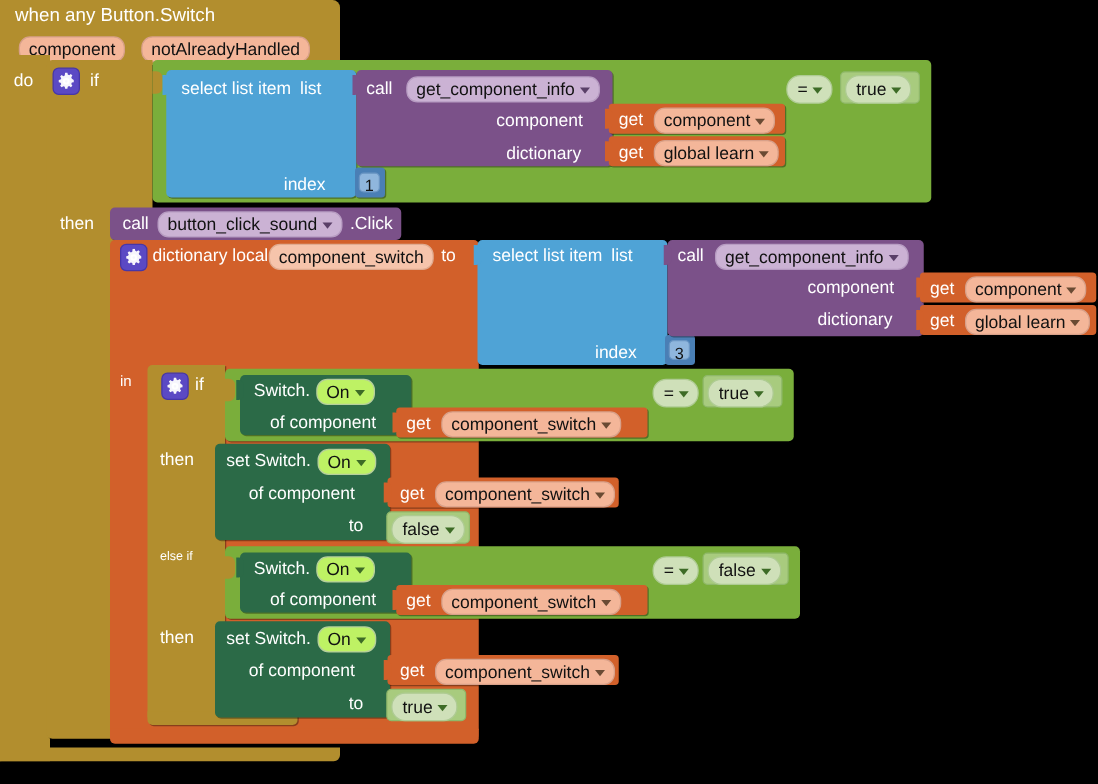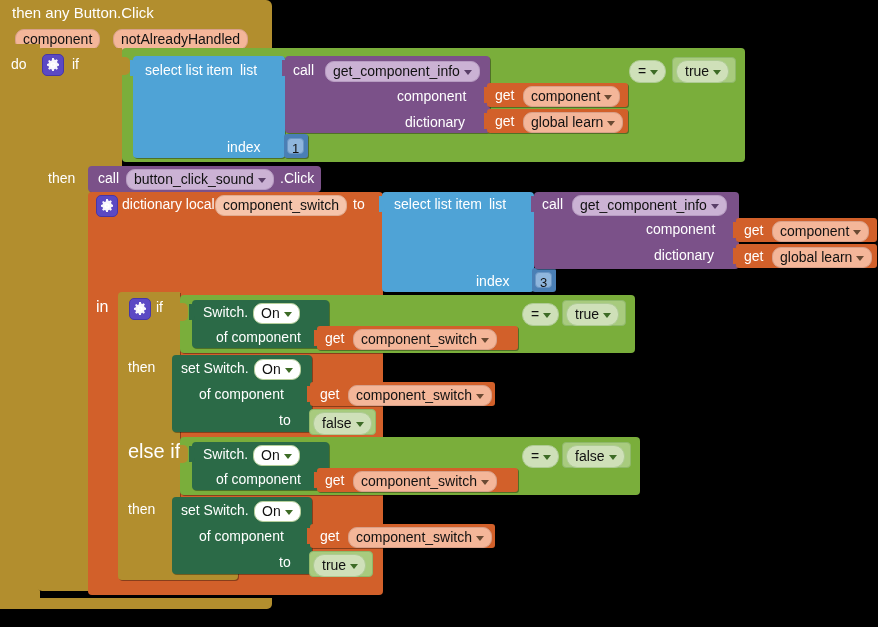--- a/index.html
+++ b/index.html
@@ -17,21 +17,21 @@
   .dgreen {background:#2b6a47;}
   .numblk {background:#4a7fb5;}
 
   .lbl{position:absolute;color:#fff;white-space:nowrap;line-height:1;}
 
   
   .pill{position:absolute;box-sizing:border-box;background:#f4b699;
         border:1px solid #d8a089;border-radius:9px;color:#111;
         padding:2px 7px 3px 7px;white-space:nowrap;line-height:1;}
   .pill.purplepill{background:#cbb2d4;border-color:#b79cc2;}
-  .pill.greenpill{background:#ffffff;border-color:#b6cf9b;}
+  .pill.greenpill{background:#bef264;border-color:#b6cf9b;}
   .pill.plain{background:#f6c4ab;border-color:#e0ab90;}
 
   
   .tri{display:inline-block;width:0;height:0;margin-left:4px;
        border-left:4px solid transparent;border-right:4px solid transparent;
        border-top:5px solid #6a4a33;vertical-align:1px;}
   .tri.g{border-top-color:#3d6b26;}
   .tri.p{border-top-color:#5a3f68;}
 
   
@@ -54,21 +54,21 @@
   
   .plug{position:absolute;width:6px;height:16px;border-radius:0 4px 4px 0;}
   .notchL{position:absolute;width:7px;height:17px;}
 
   .shadow{box-shadow:1px 1px 0 rgba(0,0,0,.35);}
 </style>
 </head>
 <body>
 
 <div class="blk gold shadow" style="left:0px;top:0px;width:272px;height:52px;border-radius:0 6px 0 0;"></div>
-<div class="lbl" style="left:12px;top:5px;font-size:15px;">then any Button.Click</div>
+<div class="lbl" style="left:12px;top:5px;font-size:15px;">when any Button.Switch</div>
 <div class="pill" style="left:15px;top:29px;font-size:14px;">component</div>
 <div class="pill" style="left:113px;top:29px;font-size:14px;">notAlreadyHandled</div>
 
 <div class="blk gold" style="left:0px;top:44px;width:40px;height:565px;"></div>
 <div class="blk gold shadow" style="left:0px;top:598px;width:272px;height:11px;border-radius:0 0 5px 0;"></div>
 <div class="lbl" style="left:11px;top:57px;font-size:14px;">do</div>
 
 <div class="blk gold" style="left:37px;top:48px;width:85px;height:540px;border-radius:5px 0 0 5px;"></div>
 <div class="blk gold shadow" style="left:37px;top:580px;width:182px;height:11px;border-radius:0 0 5px 5px;"></div>
 <div class="gear" style="left:42px;top:54px;">
@@ -133,21 +133,21 @@
 <div class="blk orange shadow" style="left:88px;top:583px;width:295px;height:12px;border-radius:0 0 4px 4px;"></div>
 <div class="gear" style="left:96px;top:195px;">
   <svg width="14" height="14" viewBox="0 0 14 14" aria-hidden="true">
     <path fill="#ffffff" d="M7 4.4a2.6 2.6 0 100 5.2 2.6 2.6 0 000-5.2zm0 1.5a1.1 1.1 0 110 2.2 1.1 1.1 0 010-2.2z"></path>
     <path fill="#ffffff" d="M6.1 0h1.8l.3 1.6 1.1.5 1.4-.9 1.2 1.2-.9 1.4.5 1.1L13 5.9v1.8l-1.5.3-.5 1.1.9 1.4-1.2 1.2-1.4-.9-1.1.5L7.9 13H6.1l-.3-1.6-1.1-.5-1.4.9L2.1 10.6l.9-1.4-.5-1.1L1 7.7V5.9l1.5-.3.5-1.1-.9-1.4L3.3 2l1.4.9 1.1-.5z" opacity=".95"></path>
   </svg>
 </div>
 <div class="lbl" style="left:122px;top:197px;font-size:14px;">dictionary local</div>
 <div class="pill plain" style="left:215px;top:195px;font-size:14px;">component_switch</div>
 <div class="lbl" style="left:353px;top:197px;font-size:14px;">to</div>
-<div class="lbl" style="left:96px;top:299px;font-size:16px;">in</div>
+<div class="lbl" style="left:96px;top:299px;font-size:12px;">in</div>
 
 <div class="blk blue shadow" style="left:382px;top:192px;width:152px;height:100px;border-radius:4px;"></div>
 <div class="plug" style="left:379px;top:196px;background:#4fa3d6;"></div>
 <div class="lbl" style="left:394px;top:197px;font-size:14px;">select list item</div>
 <div class="lbl" style="left:489px;top:197px;font-size:14px;">list</div>
 <div class="lbl" style="left:476px;top:274px;font-size:14px;">index</div>
 <div class="blk numblk shadow" style="left:532px;top:268px;width:24px;height:24px;border-radius:3px;"></div>
 <div class="numfield" style="left:535px;top:272px;width:17px;height:16px;font-size:13px;">3</div>
 
 <div class="blk purple shadow" style="left:534px;top:192px;width:205px;height:77px;border-radius:4px;"></div>
@@ -176,21 +176,21 @@
 <div class="blk gold shadow" style="left:118px;top:292px;width:62px;height:285px;border-radius:4px 0 0 4px;"></div>
 <div class="blk gold shadow" style="left:118px;top:569px;width:120px;height:11px;border-radius:0 0 4px 4px;"></div>
 <div class="gear" style="left:129px;top:298px;">
   <svg width="14" height="14" viewBox="0 0 14 14" aria-hidden="true">
     <path fill="#ffffff" d="M7 4.4a2.6 2.6 0 100 5.2 2.6 2.6 0 000-5.2zm0 1.5a1.1 1.1 0 110 2.2 1.1 1.1 0 010-2.2z"></path>
     <path fill="#ffffff" d="M6.1 0h1.8l.3 1.6 1.1.5 1.4-.9 1.2 1.2-.9 1.4.5 1.1L13 5.9v1.8l-1.5.3-.5 1.1.9 1.4-1.2 1.2-1.4-.9-1.1.5L7.9 13H6.1l-.3-1.6-1.1-.5-1.4.9L2.1 10.6l.9-1.4-.5-1.1L1 7.7V5.9l1.5-.3.5-1.1-.9-1.4L3.3 2l1.4.9 1.1-.5z" opacity=".95"></path>
   </svg>
 </div>
 <div class="lbl" style="left:156px;top:300px;font-size:14px;">if</div>
 <div class="lbl" style="left:128px;top:360px;font-size:14px;">then</div>
-<div class="lbl" style="left:128px;top:441px;font-size:20px;">else if</div>
+<div class="lbl" style="left:128px;top:441px;font-size:10px;">else if</div>
 <div class="lbl" style="left:128px;top:502px;font-size:14px;">then</div>
 
 <div class="blk green shadow" style="left:180px;top:295px;width:455px;height:58px;border-radius:4px;"></div>
 <div class="notchL" style="left:180px;top:303px;width:8px;height:18px;background:#b28e2e;border-radius:0 5px 5px 0;"></div>
 
 <div class="blk dgreen shadow" style="left:192px;top:300px;width:137px;height:48px;border-radius:4px;"></div>
 <div class="plug" style="left:189px;top:304px;background:#2b6a47;"></div>
 <div class="lbl" style="left:203px;top:305px;font-size:14px;">Switch.</div>
 <div class="pill greenpill" style="left:253px;top:303px;font-size:14px;">
   <span>On</span><span class="tri g"></span>

